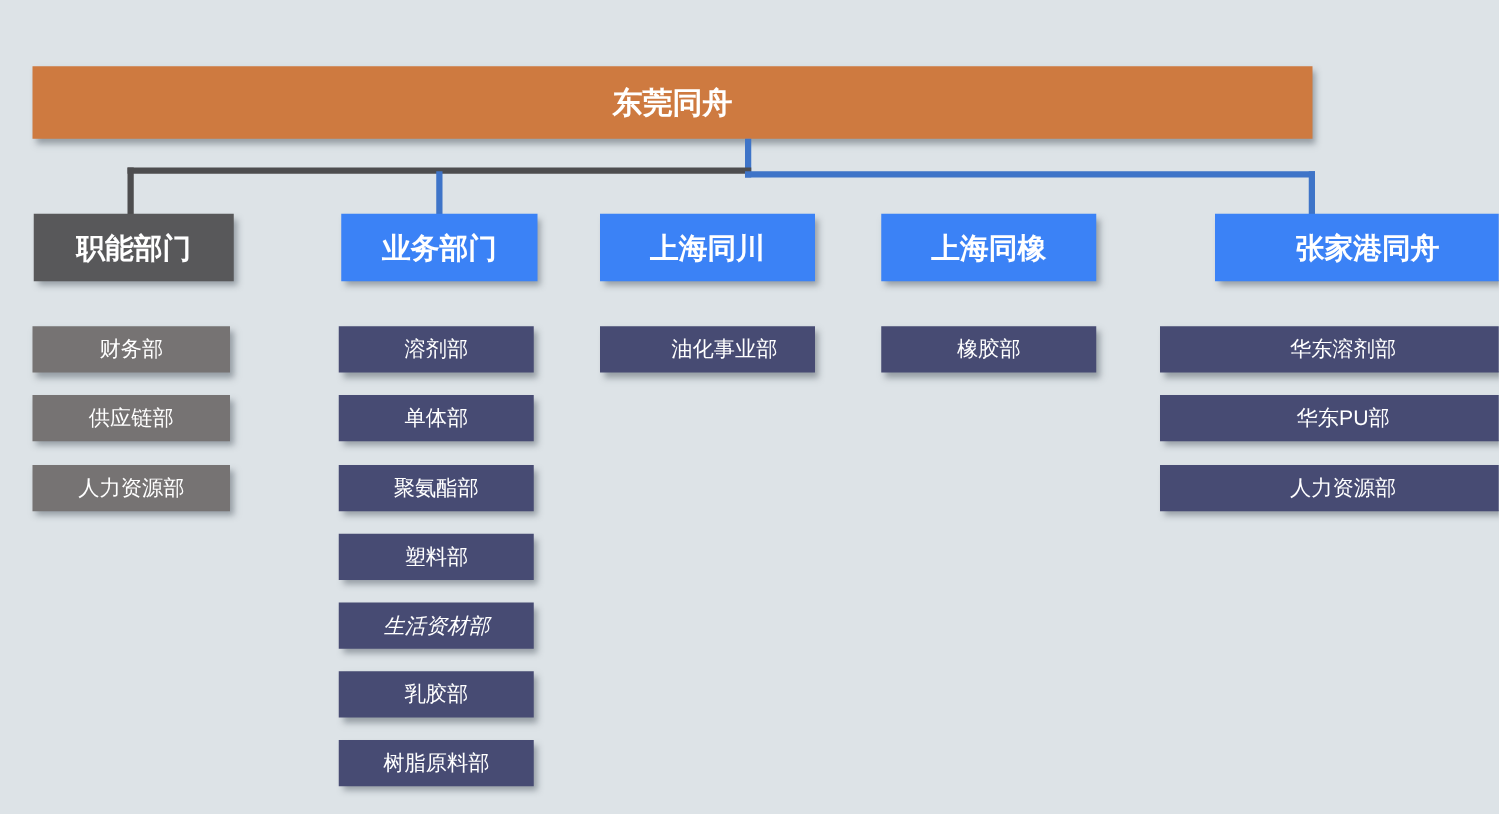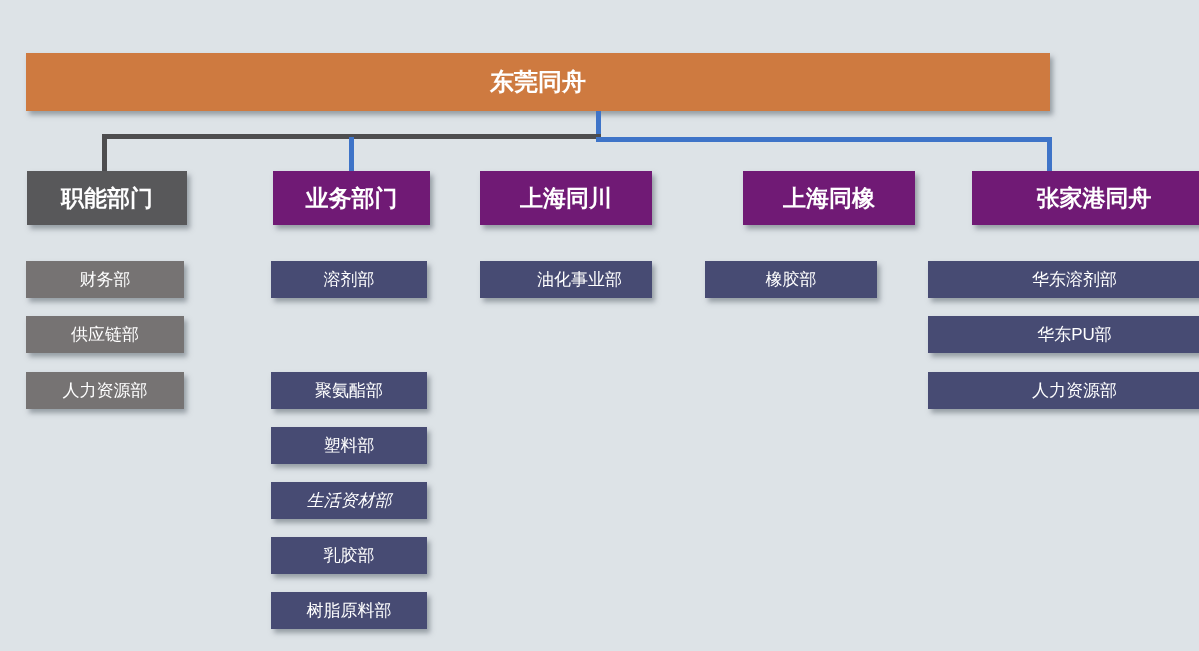--- a/index.html
+++ b/index.html
@@ -33,27 +33,27 @@
     left: 26px; top: 53px;
     width: 1024px; height: 58px;
     background: #ce7a40;
     font-size: 24px;
     font-weight: bold;
   }
   .hdr {
     top: 171px; height: 54px;
     font-size: 23px;
     font-weight: bold;
-    background: #701a75;
+    background: #3b82f6;
   }
   .hdr-dark { background: #58585a; }
   .hdr-1 { left: 27px;  width: 160px; }
   .hdr-2 { left: 273px; width: 157px; }
   .hdr-3 { left: 480px; width: 172px; }
-  .hdr-4 { left: 705px; width: 172px; margin-left: 38px; }
+  .hdr-4 { left: 705px; width: 172px; }
   .hdr-5 { left: 972px; width: 244px; }
   .item {
     height: 37px;
     font-size: 17px;
     font-weight: normal;
     background: #474b73;
   }
   .item-gray { background: #767373; }
   .c1 { left: 26px;  width: 158px; }
   .c2 { left: 271px; width: 156px; }
@@ -93,20 +93,21 @@
   <div class="line line-blue drop-blue-1"></div>
   <div class="line line-blue drop-blue-2"></div>
 
   <div class="node hdr hdr-dark hdr-1">职能部门</div>
   <div class="node item item-gray c1 r1">财务部</div>
   <div class="node item item-gray c1 r2">供应链部</div>
   <div class="node item item-gray c1 r3">人力资源部</div>
 
   <div class="node hdr hdr-2">业务部门</div>
   <div class="node item c2 r1">溶剂部</div>
+  <div class="node item c2 r2">单体部</div>
   <div class="node item c2 r3">聚氨酯部</div>
   <div class="node item c2 r4">塑料部</div>
   <div class="node item c2 r5">生活资材部</div>
   <div class="node item c2 r6">乳胶部</div>
   <div class="node item c2 r7">树脂原料部</div>
 
   <div class="node hdr hdr-3">上海同川</div>
   <div class="node item c3 r1">油化事业部</div>
 
   <div class="node hdr hdr-4">上海同橡</div>

